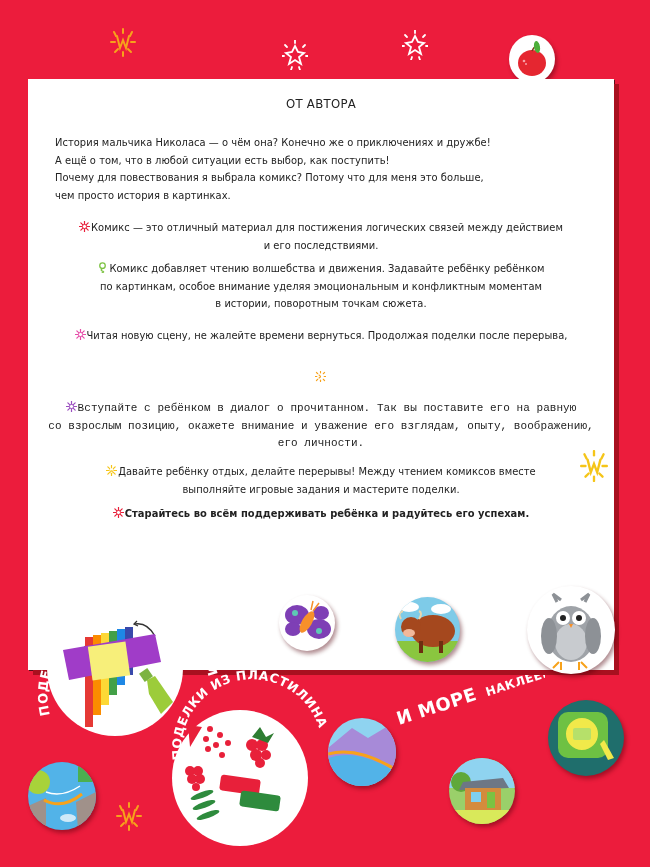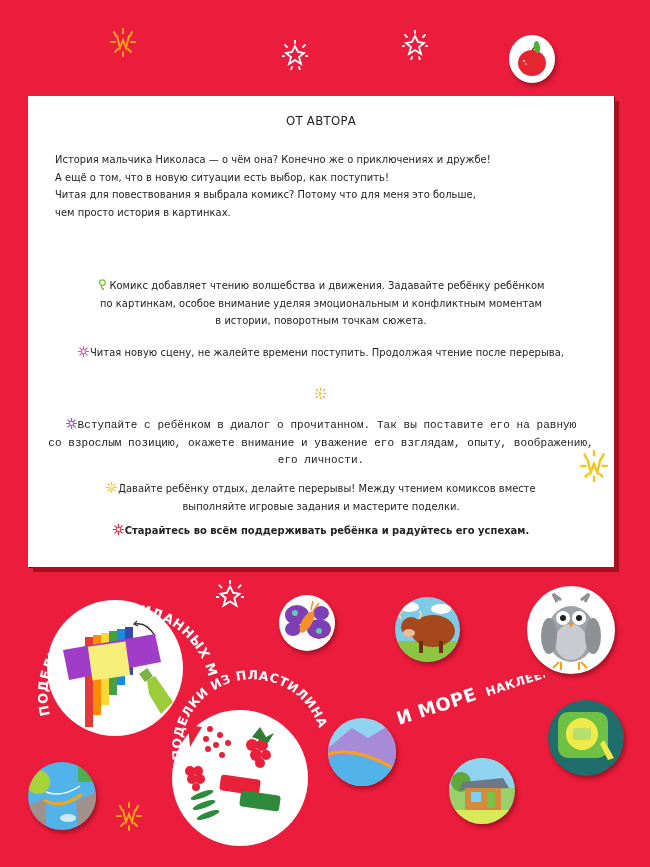--- a/index.html
+++ b/index.html
@@ -5,21 +5,21 @@
   * { box-sizing: border-box; margin: 0; padding: 0; }
   html, body { width: 650px; height: 867px; overflow: hidden; }
   body {
     background: #ec1c3c;
     position: relative;
     font-family: "DejaVu Sans", sans-serif;
   }
   .abs { position: absolute; }
   .card {
     position: absolute;
-    left: 28px; top: 96px; width: 586px; height: 471px;
+    left: 28px; top: 79px; width: 586px; height: 591px;
     background: #ffffff;
     box-shadow: 5px 5px 0 #a8101f, 1px 1px 0 #55101a;
   }
   .card-title {
     position: absolute; left: 0; right: 0; top: 17px;
     text-align: center;
     font-size: 13px; letter-spacing: 0.3px;
     color: #222;
     font-family: "DejaVu Sans Condensed", "DejaVu Sans", sans-serif;
   }
@@ -97,25 +97,39 @@
     <circle cx="15" cy="26" r="1.3" fill="#f7a1a6"></circle>
       <circle cx="17" cy="29" r="1" fill="#f7a1a6"></circle>
   </svg>
 </div>
 
 <div class="card">
   <div class="card-title">ОТ АВТОРА</div>
 
   <div class="para left" style="top:55px;">
     <span class="line">История мальчика Николаса — о чём она? Конечно же о приключениях и дружбе!</span>
-    <span class="line">А ещё о том, что в новую ситуации есть выбор, как поступить!</span>
-    <span class="line">Читая для повествования я выбрала комикс? Потому что для меня это больше,</span>
+    <span class="line">А ещё о том, что в любой ситуации есть выбор, как поступить!</span>
+    <span class="line">Почему для повествования я выбрала комикс? Потому что для меня это больше,</span>
     <span class="line">чем просто история в картинках.</span>
   </div>
 
+  <div class="para center" style="top:140px;">
+    <span class="line">
+      <svg class="bullet" viewBox="0 0 12 12">
+          <g stroke="#e8203a" stroke-width="1.3" stroke-linecap="round">
+            <line x1="6" y1="0" x2="6" y2="12"></line>
+            <line x1="0" y1="6" x2="12" y2="6"></line>
+            <line x1="2" y1="2" x2="10" y2="10"></line>
+            <line x1="10" y1="2" x2="2" y2="10"></line>
+          </g>
+          <circle cx="6" cy="6" r="2.3" fill="#fff" stroke="#e8203a" stroke-width="1"></circle>
+        </svg><span>Комикс — это отличный материал для постижения логических связей между действием</span>
+    </span>
+    <span class="line">и его последствиями.</span>
+  </div>
 
   <div class="para center" style="top:181px;">
     <span class="line">
       <svg class="bullet" viewBox="0 0 12 12">
           <circle cx="6" cy="4" r="3" fill="none" stroke="#7cc242" stroke-width="1.4"></circle>
           <path d="M6 7 Q3 9 6 10 Q9 11 5 12" stroke="#7cc242" stroke-width="1.3" fill="none"></path>
         </svg><span>Комикс добавляет чтению волшебства и движения. Задавайте ребёнку ребёнком</span>
     </span>
     <span class="line">по картинкам, особое внимание уделяя эмоциональным и конфликтным моментам</span>
     <span class="line">в истории, поворотным точкам сюжета.</span>
@@ -124,21 +138,21 @@
   <div class="para center" style="top:248px;">
     <span class="line">
       <svg class="bullet" viewBox="0 0 12 12">
           <g stroke="#e64ca8" stroke-width="1.3" stroke-linecap="round">
             <line x1="6" y1="0" x2="6" y2="12"></line>
             <line x1="0" y1="6" x2="12" y2="6"></line>
             <line x1="2" y1="2" x2="10" y2="10"></line>
             <line x1="10" y1="2" x2="2" y2="10"></line>
           </g>
           <circle cx="6" cy="6" r="2.3" fill="#fff" stroke="#e64ca8" stroke-width="1"></circle>
-        </svg><span>Читая новую сцену, не жалейте времени поступить. Продолжая чтение после перерыва,</span>
+        </svg><span>Читая новую сцену, не жалейте времени вернуться. Продолжая поделки после перерыва,</span>
     </span>
   </div>
 
   <div class="para center" style="top:290px;">
     <span class="line">
       <svg class="bullet" viewBox="0 0 12 12">
           <g stroke="#f7a21b" stroke-width="1.2" stroke-linecap="round">
             <line x1="6" y1="0" x2="6" y2="2"></line>
             <line x1="6" y1="10" x2="6" y2="12"></line>
             <line x1="0" y1="6" x2="2" y2="6"></line>

